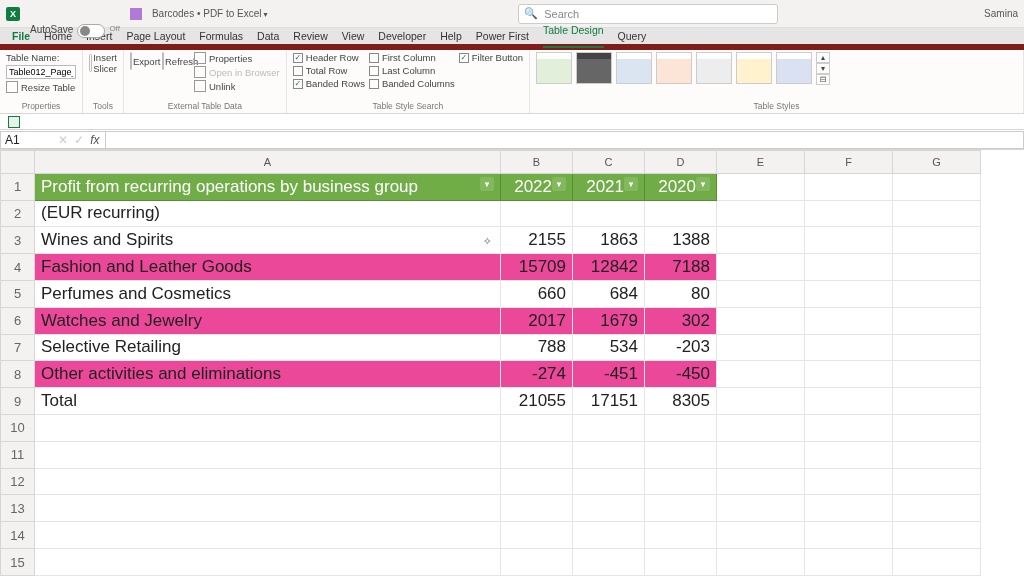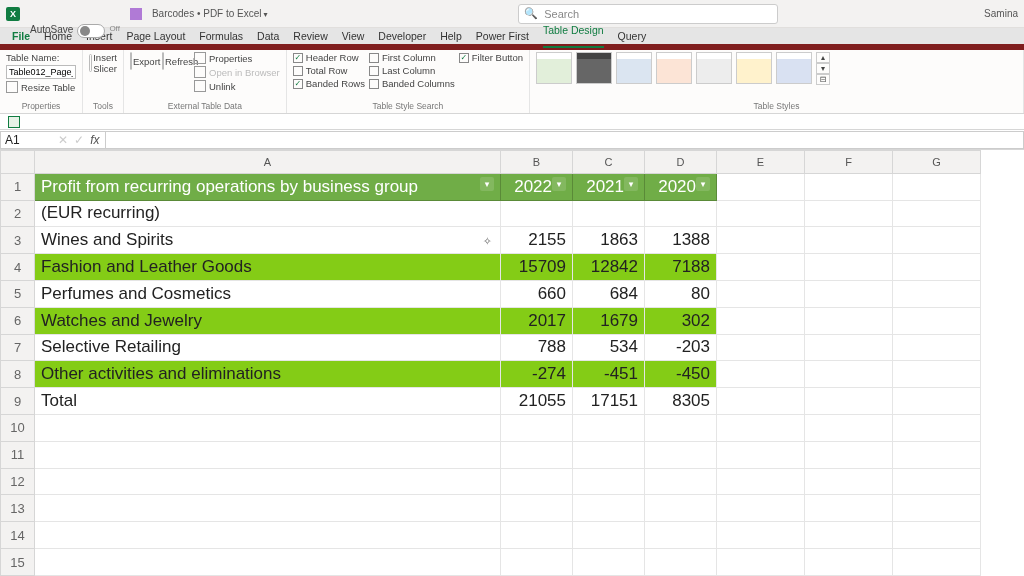--- a/index.html
+++ b/index.html
@@ -141,21 +141,21 @@
   .w-n { width: 72px; }
   .w-rest { width: 88px; }
   .hdr {
     background: #70ad47; color: #fff; font-weight: normal;
     border: 1px solid #5a8a38 !important;
   }
   .hdr .dd {
     float: right; width: 14px; height: 14px; background: #fff2; border-radius: 2px;
     font-size: 9px; color: #fff; display: inline-flex; align-items: center; justify-content: center;
   }
-  .band { background: #84cc16; }
+  .band { background: #ec4899; }
   .num { text-align: right; }
   .cursor-plus { position: relative;}
   .cursor-plus::after {
     content: "✧"; position: absolute; right: 8px; top: 8px; font-size: 11px; color: #666;
   }
   .ico-small { width: 12px; height: 12px; display: inline-block; border: 1px solid #999;}
 </style>
 </head>
 <body>
 

